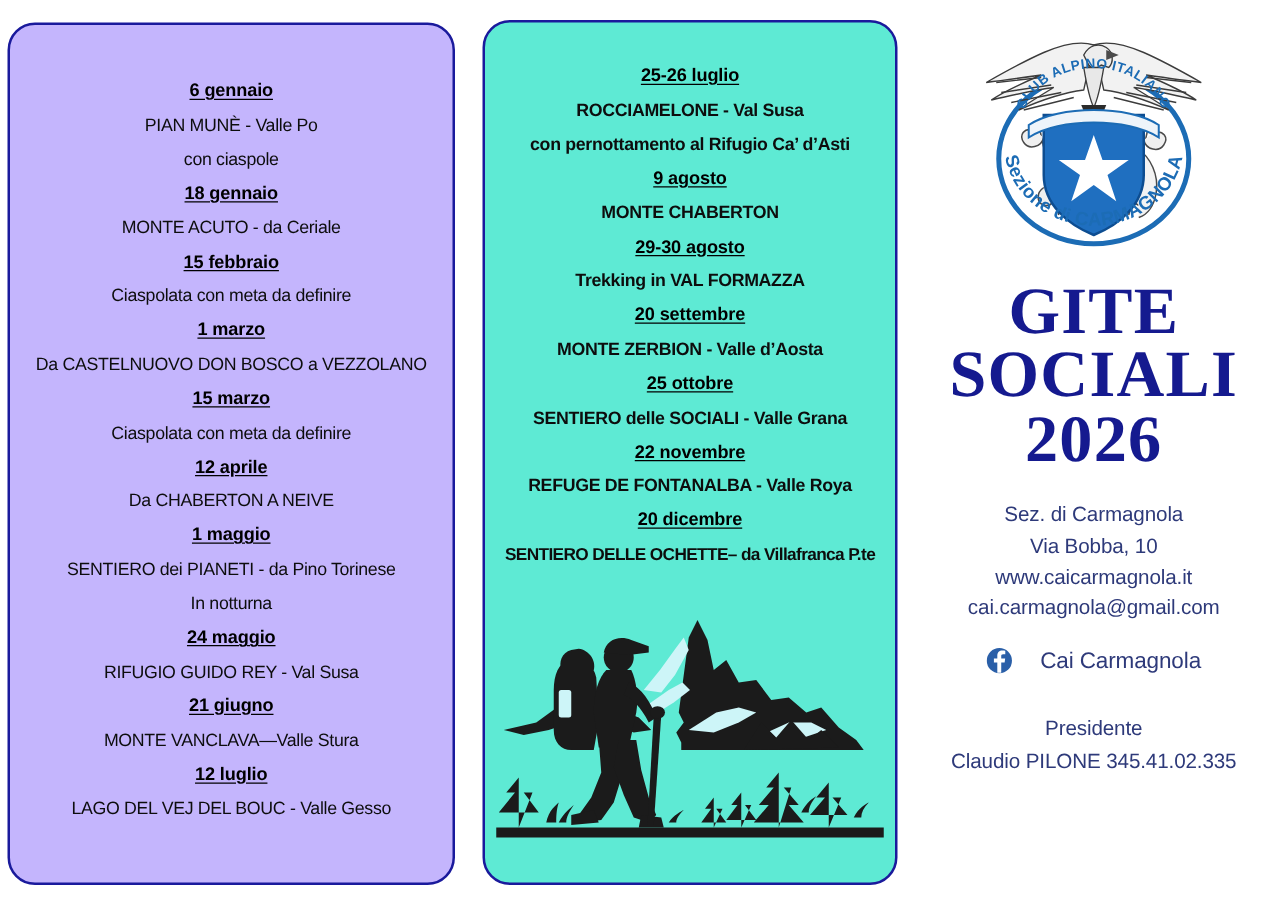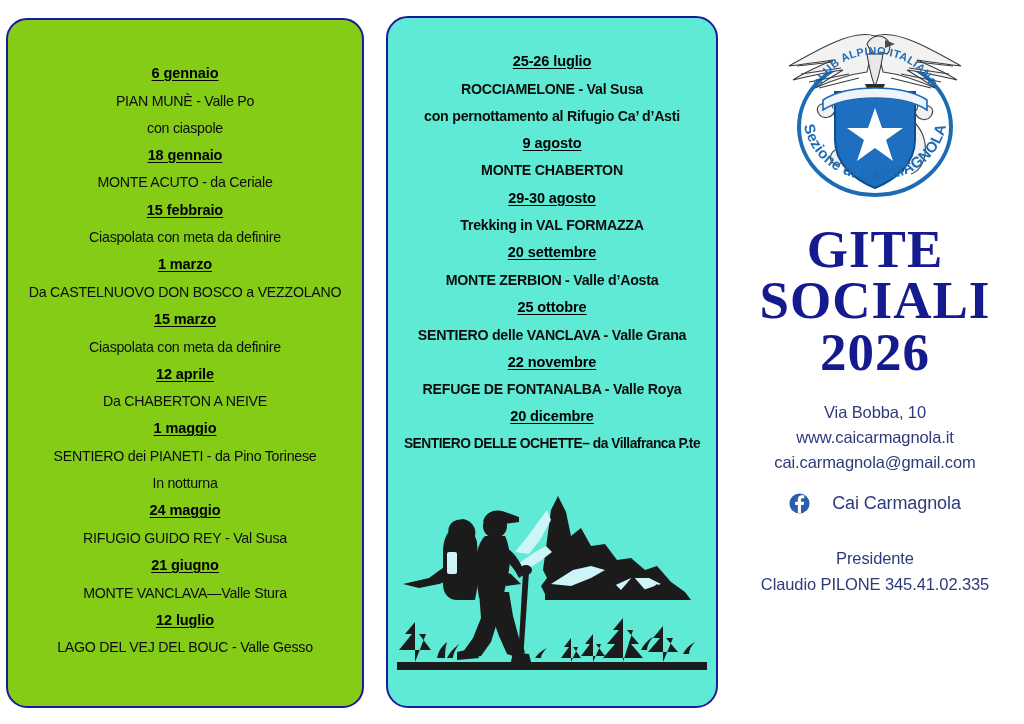--- a/index.html
+++ b/index.html
@@ -159,21 +159,21 @@
     letter-spacing: -0.1px;
   }
   #president-block .pres-line { display: block; white-space: nowrap; }
   #president-name { font-weight: normal; }
 </style>
 </head>
 <body>
 
 <div id="brochure" style="background: rgb(255, 255, 255);">
 
-  <div class="panel" id="panel-left" style="background: #84cc16; border-color: rgb(26, 26, 156); border-radius: 21px;">
+  <div class="panel" id="panel-left" style="background: #c4b5fd; border-color: rgb(26, 26, 156);">
     <div class="panel-inner" id="panel-left-inner">
         <div class="trip-date">6 gennaio</div>
         <div class="trip-desc">PIAN MUNÈ - Valle  Po</div>
         <div class="trip-desc">con ciaspole</div>
         <div class="trip-date">18 gennaio</div>
         <div class="trip-desc">MONTE ACUTO - da Ceriale</div>
         <div class="trip-date">15 febbraio</div>
         <div class="trip-desc">Ciaspolata con meta da definire</div>
         <div class="trip-date">1 marzo</div>
         <div class="trip-desc">Da CASTELNUOVO DON BOSCO a VEZZOLANO</div>
@@ -198,21 +198,21 @@
         <div class="trip-date">25-26 luglio</div>
         <div class="trip-desc">ROCCIAMELONE - Val Susa</div>
         <div class="trip-desc">con pernottamento al Rifugio Ca’ d’Asti</div>
         <div class="trip-date">9 agosto</div>
         <div class="trip-desc">MONTE CHABERTON</div>
         <div class="trip-date">29-30 agosto</div>
         <div class="trip-desc">Trekking in VAL FORMAZZA</div>
         <div class="trip-date">20 settembre</div>
         <div class="trip-desc">MONTE ZERBION - Valle d’Aosta</div>
         <div class="trip-date">25 ottobre</div>
-        <div class="trip-desc">SENTIERO delle VANCLAVA - Valle Grana</div>
+        <div class="trip-desc">SENTIERO delle SOCIALI - Valle Grana</div>
         <div class="trip-date">22 novembre</div>
         <div class="trip-desc">REFUGE DE FONTANALBA - Valle  Roya</div>
         <div class="trip-date">20 dicembre</div>
         <div class="trip-desc tight">SENTIERO DELLE OCHETTE– da Villafranca P.te</div>
       </div>
 
     <svg id="hiker-art" viewBox="0 0 314 228">
       <g fill="#1b1b1b">
 
         <path d="M150 128 L146 120 L152 112 L148 104 L156 44 L163 30 L171 46 L176 70 L186 62 L196 80 L210 78
@@ -322,20 +322,21 @@
       </text>
     </svg>
 
     <div id="brochure-title" style="color: rgb(21, 26, 143); font-family: Liberation Serif, serif;">
       <span class="title-line">GITE</span>
       <span class="title-line">SOCIALI</span>
       <span class="title-line">2026</span>
     </div>
 
     <div id="contact-block" style="color: rgb(46, 58, 122);">
+      <span class="contact-line">Sez. di Carmagnola</span>
       <span class="contact-line">Via Bobba, 10</span>
       <span class="contact-line">www.caicarmagnola.it</span>
       <span class="contact-line">cai.carmagnola@gmail.com</span>
     </div>
 
     <div id="facebook-row">
       <svg id="facebook-icon" viewBox="0 0 24 24">
         <circle cx="12" cy="12" r="11.5" fill="#2a5fa8"></circle>
         <path d="M13.7 23V13.7h3.1l0.5-3.6h-3.6V7.8c0-1 0.3-1.7 1.8-1.7h1.9V2.9C17.1 2.8 16 2.7 14.7 2.7
                  c-2.7 0-4.6 1.7-4.6 4.7v2.7H7v3.6h3.1V23Z" fill="#ffffff"></path>

